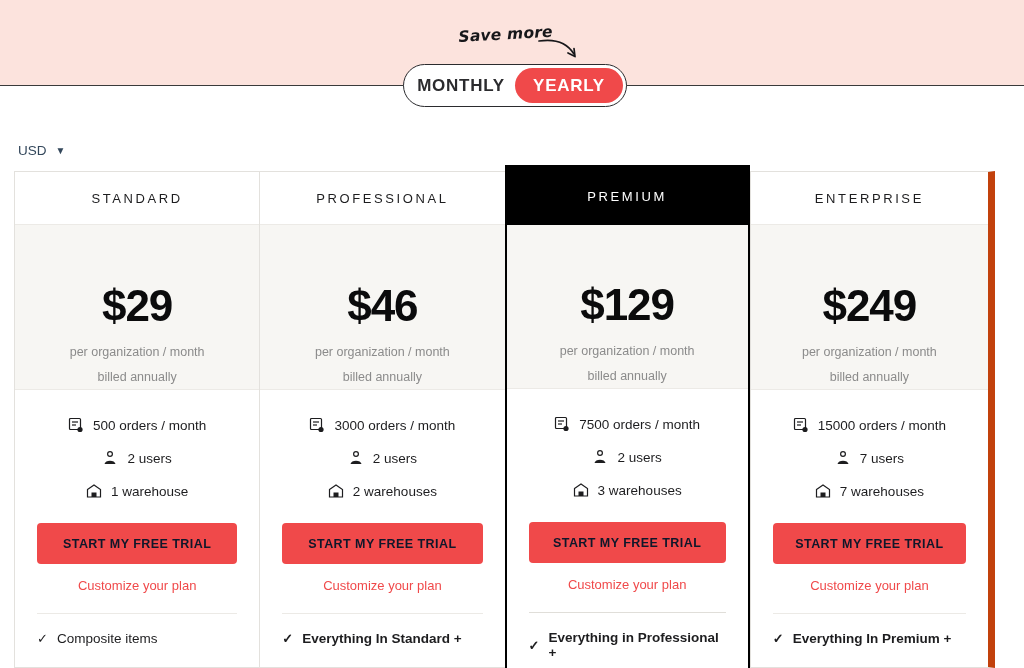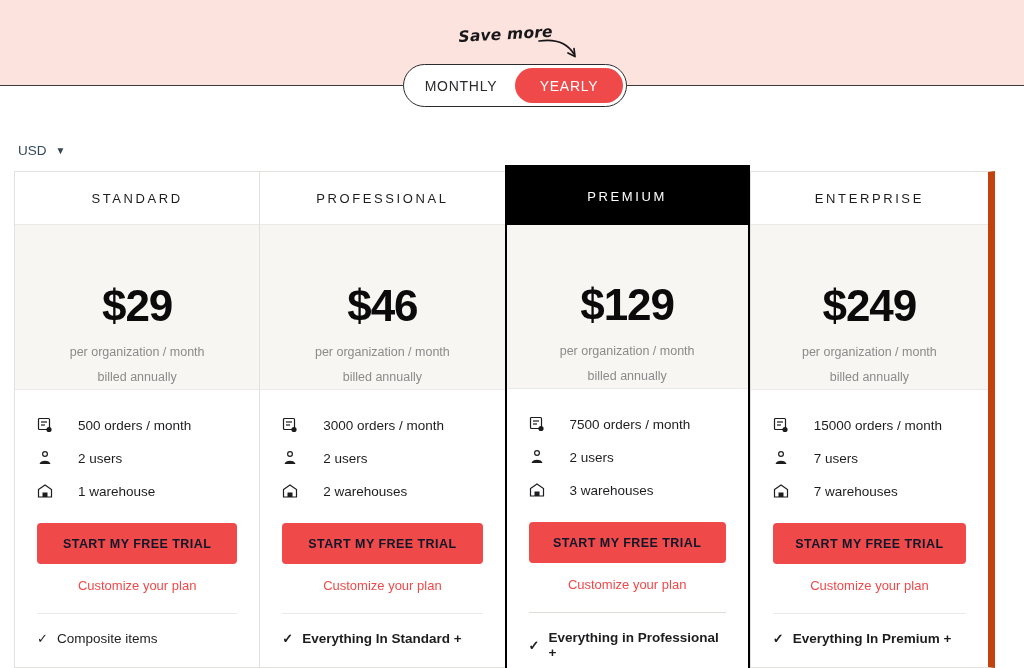--- a/index.html
+++ b/index.html
@@ -43,22 +43,22 @@
     border: 1.6px solid #2b2b2e;
     border-radius: 22px;
     display: flex; align-items: center;
     padding: 3px;
     z-index: 5;
   }
   .toggle-opt {
     flex: 1; height: 100%;
     display: flex; align-items: center; justify-content: center;
     border-radius: 19px;
-    font-size: 14px;
-    font-weight: 400;
+    font-size: 17px;
+    font-weight: 700;
     letter-spacing: .75px;
     color: #2b2b2e;
     cursor: pointer;
     user-select: none;
   }
   .toggle-opt.active {
     background: #F0494A;
     color: #ffffff;
   }
 
@@ -134,24 +134,25 @@
     color: #8b8b8b;
     line-height: 1.95;
   }
 
   .body {
     flex: 1;
     padding: 27px 22px 0 22px;
     display: flex; flex-direction: column;
   }
   .feat {
-    display: flex; align-items: center; gap: 25px;
+    display: flex; align-items: center; gap: 9px;
     font-size: 13.5px;
     color: #1d1d1f;
     margin-bottom: 17px;
+    justify-content: center;
   }
   .feat .ic { width: 16px; height: 16px; flex: none; display: block; }
 
   .cta {
     margin-top: 7px;
     height: 41px;
     background: #F0494A;
     color: #0f172a;
     border: none;
     border-radius: 4px;

